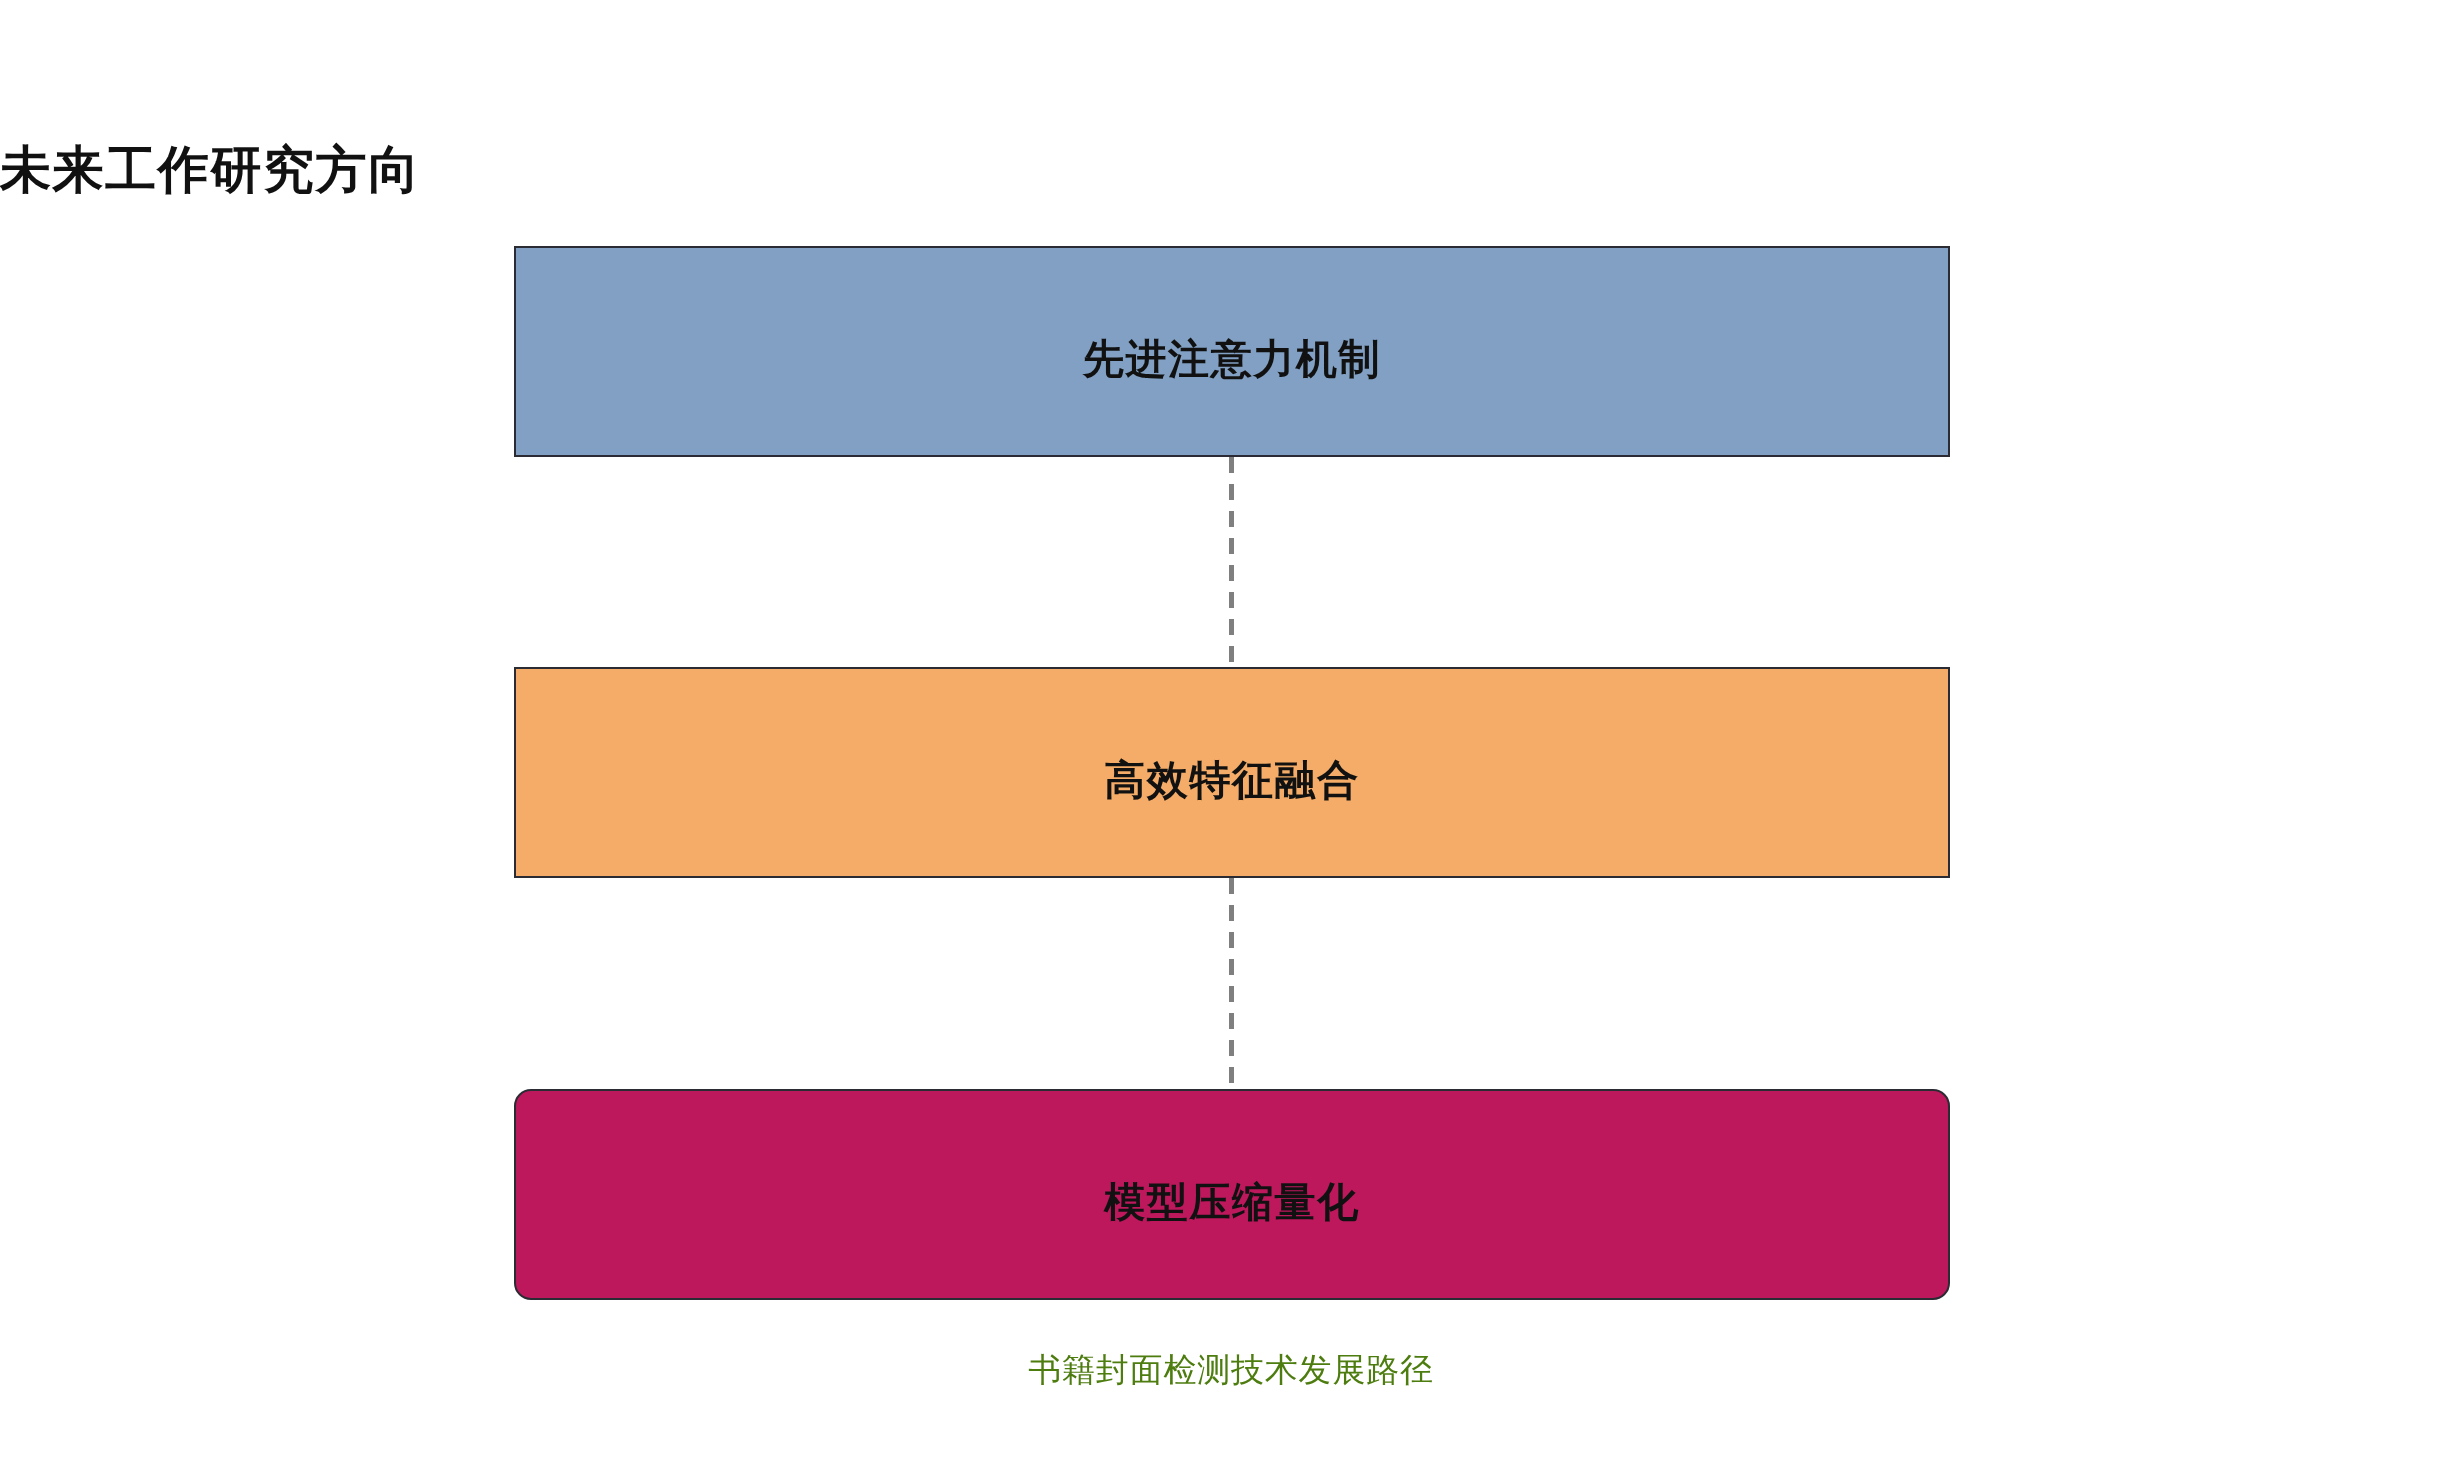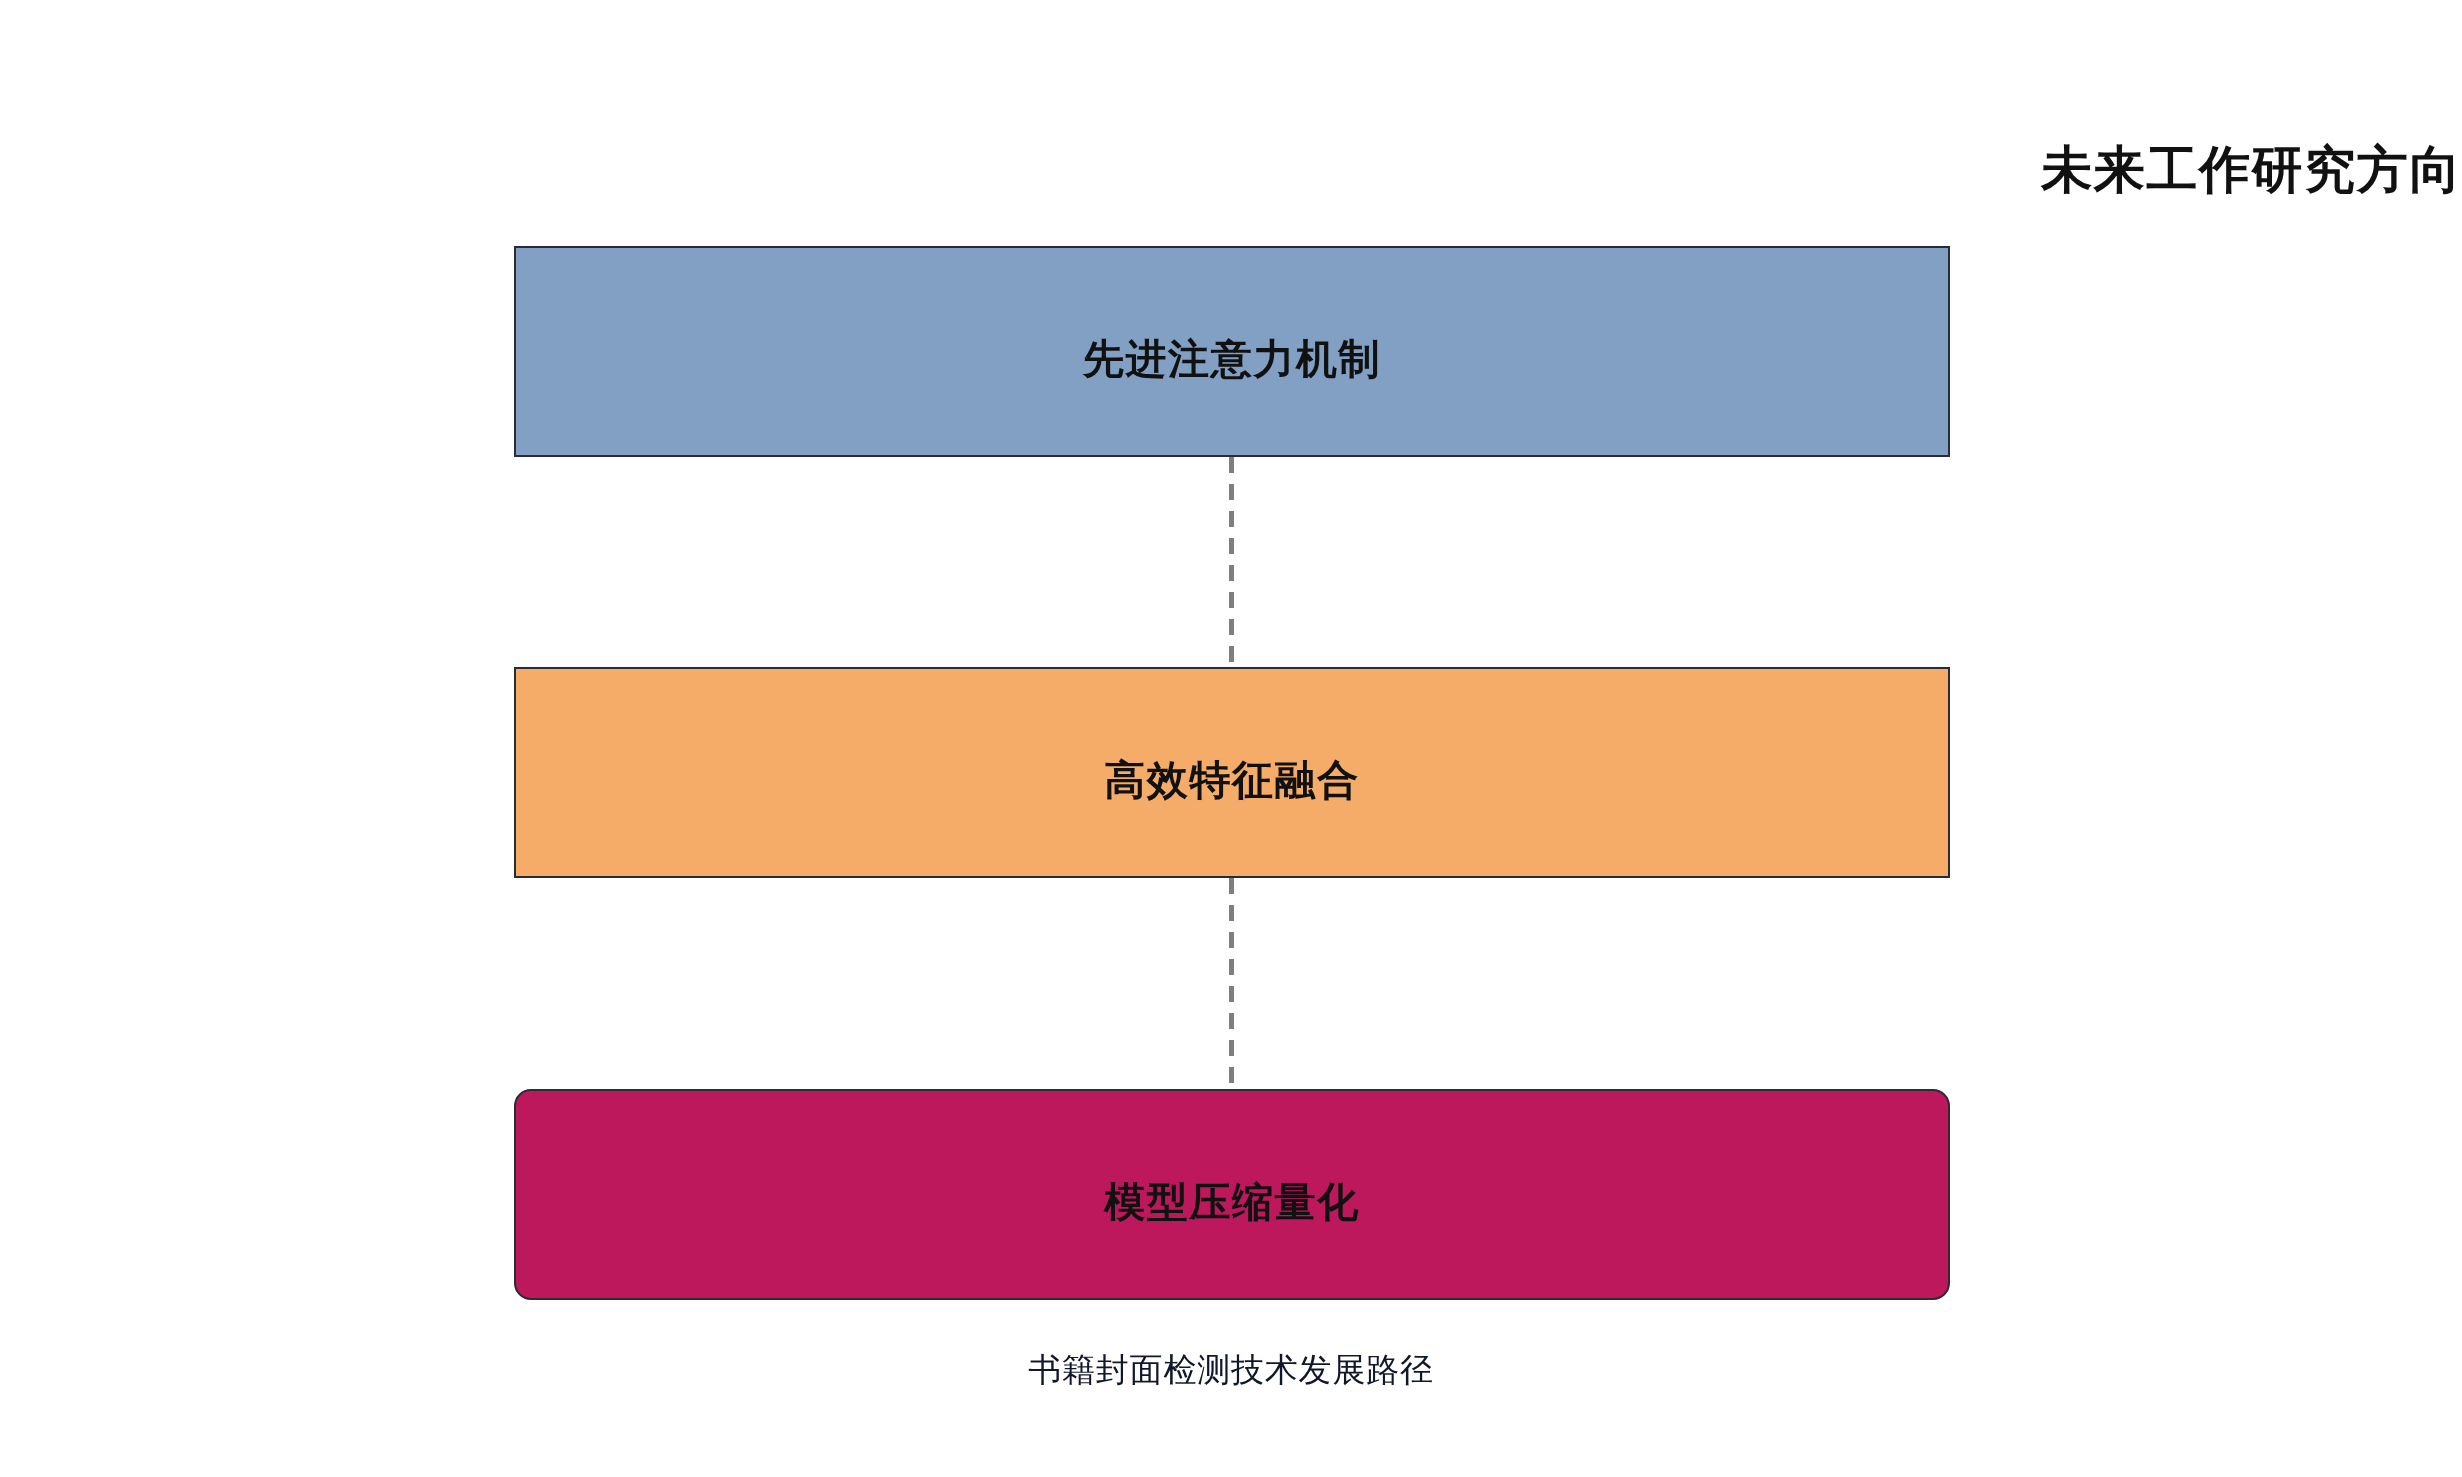--- a/index.html
+++ b/index.html
@@ -13,21 +13,21 @@
     height: 1477px;
     background: #ffffff;
     font-family: "Liberation Sans", "DejaVu Sans", sans-serif;
     overflow: hidden;
   }
   .diagram-title {
     position: absolute;
     left: 0;
     right: 0;
     top: 136px;
-    text-align: right;
+    text-align: left;
     font-size: 51px;
     font-weight: bold;
     color: #111111;
     letter-spacing: 1.6px;
   }
   .node {
     position: absolute;
     left: 514px;
     width: 1436px;
     height: 211px;
@@ -60,21 +60,21 @@
   .connector-1 { top: 457px; height: 210px; }
   .connector-2 { top: 878px; height: 211px; }
   .diagram-caption {
     position: absolute;
     left: 0;
     right: 0;
     top: 1348px;
     text-align: center;
     font-size: 33px;
     font-weight: normal;
-    color: #0f172a;
+    color: #4d7c0f;
     letter-spacing: 0.8px;
   }
 </style>
 </head>
 <body>
 
 <div class="canvas">
 
   <div class="diagram-title">未来工作研究方向</div>
 

